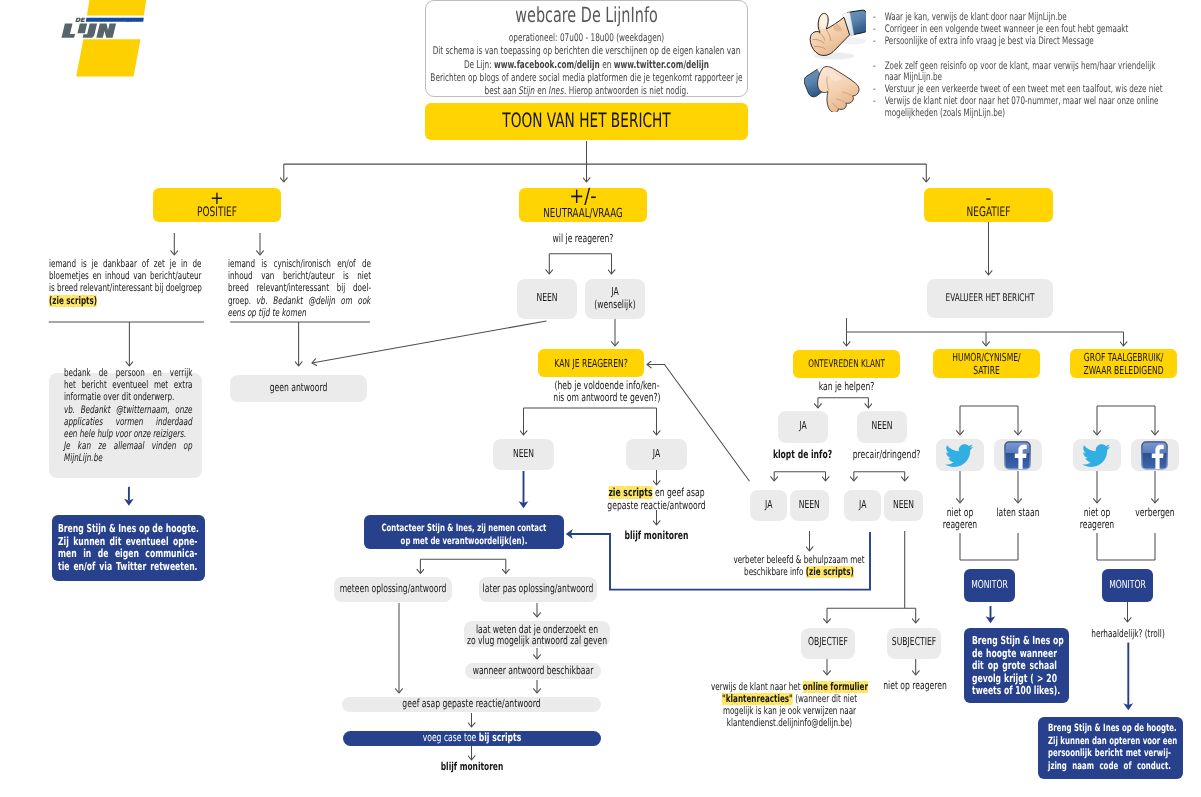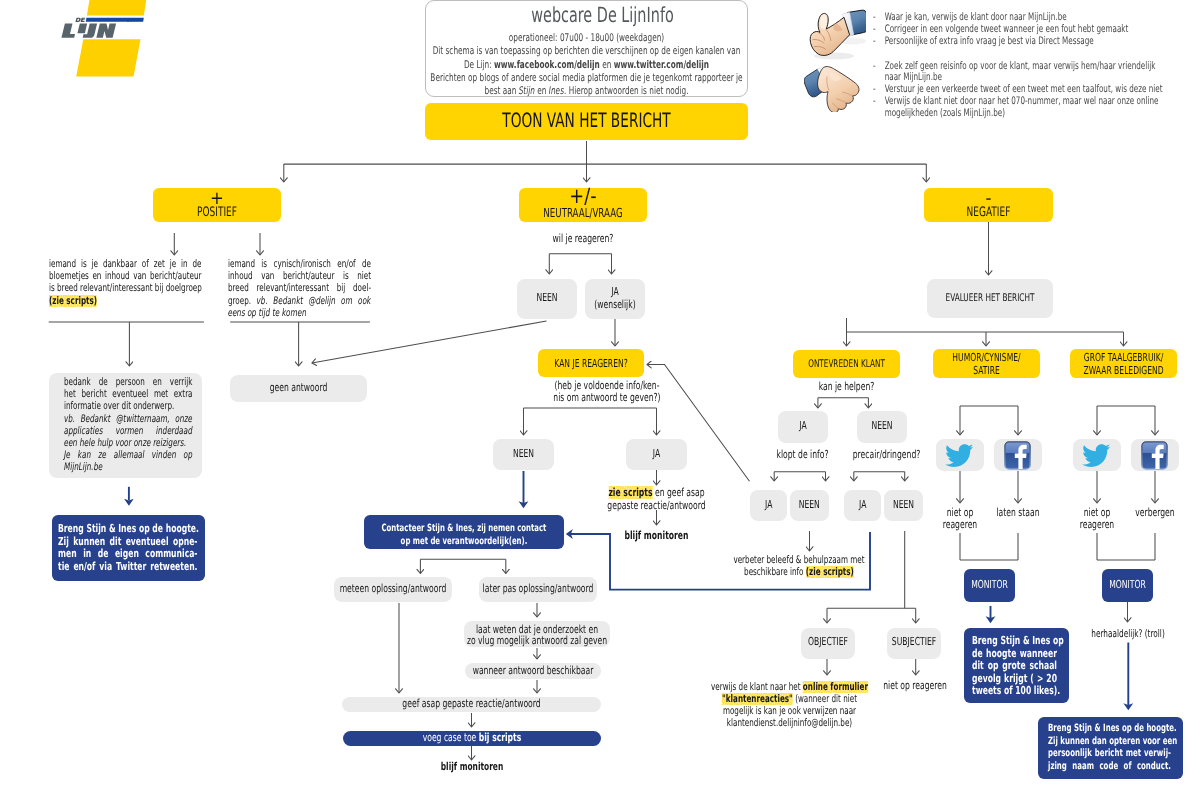--- a/index.html
+++ b/index.html
@@ -172,21 +172,21 @@
     <g fill="#58646B" transform="translate(59.5,23.4) skewX(-13.5)">
       <path d="M5.4,0 L13.0,0 L13.0,10.6 L18.1,10.6 L18.1,14.4 L5.4,14.4 Z"></path>
       <path d="M20.3,0 L27.7,0 L27.7,9.9 L20.3,9.9 Z"></path>
       <path d="M30.2,0 L37.6,0 L37.6,11.0 C37.6,13.3 36.6,14.4 34.2,14.4 L26.6,14.4 L26.6,10.8 L30.2,10.8 Z"></path>
       <path d="M40.3,0 L47.0,0 L50.1,6.6 L50.1,0 L56.6,0 L56.6,14.4 L50.2,14.4 L46.8,7.6 L46.8,14.4 L40.3,14.4 Z"></path>
     </g>
   </svg>
 </div>
 
 <div class="abs hdrbox" style="left:425px;top:0px;width:323px;height:97px;"></div>
-<div class="sqw" style="left:425px;top:4px;width:323px;padding-left:16px;">
+<div class="sqw" style="left:425px;top:4px;width:323px;">
   <div class="sq c" style="width:419.5px;font-size:20.8px;color:#54575a;line-height:22px;">webcare De LijnInfo</div>
 </div>
 <div class="sqw" style="left:430px;top:32px;width:313px;">
   <div class="sq c" style="width:406.5px;font-size:10.6px;color:#444;line-height:13.3px;">
     <div>operationeel: 07u00 - 18u00 (weekdagen)</div>
     <div>Dit schema is van toepassing op berichten die verschijnen op de eigen kanalen van</div>
     <div><span>De Lijn: </span><b>www.facebook.com/delijn</b><span> en </span><b>www.twitter.com/delijn</b></div>
     <div>Berichten op blogs of andere social media platformen die je tegenkomt rapporteer je</div>
     <div><span>best aan </span><i>Stijn</i><span> en </span><i>Ines</i><span>. Hierop antwoorden is niet nodig.</span></div>
   </div>
@@ -314,21 +314,21 @@
   <div class="sq" style="width:185.7px;font-size:10.4px;line-height:12.2px;">
     <div class="j">iemand is cynisch/ironisch en/of de</div>
     <div class="j">inhoud van bericht/auteur is niet</div>
     <div class="j">breed relevant/interessant bij doel-</div>
     <div class="j"><span>groep. </span><i>vb. Bedankt @delijn om ook</i></div>
     <div class="l"><i>eens op tijd te komen</i></div>
   </div>
 </div>
 
 <div class="abs grey" style="left:48.5px;top:372.5px;width:153px;height:105px;"></div>
-<div class="sqw" style="left:63.5px;top:376px;width:128.5px;">
+<div class="sqw" style="left:63.5px;top:367px;width:128.5px;">
   <div class="sq" style="width:166.9px;font-size:10.4px;line-height:12.2px;">
     <div class="j">bedank de persoon en verrijk</div>
     <div class="j">het bericht eventueel met extra</div>
     <div class="l">informatie over dit onderwerp.</div>
     <div class="j i">vb. Bedankt @twitternaam, onze</div>
     <div class="j i">applicaties vormen inderdaad</div>
     <div class="l i">een hele hulp voor onze reizigers.</div>
     <div class="j i">Je kan ze allemaal vinden op</div>
     <div class="l i">MijnLijn.be</div>
   </div>
@@ -471,21 +471,21 @@
 
 <div class="abs grey" style="left:777.5px;top:411px;width:50px;height:32px;"></div>
 <div class="sqw" style="left:777.5px;top:420px;width:50px;">
   <div class="sq c" style="width:64.9px;font-size:11.05px;line-height:12px;">JA</div>
 </div>
 <div class="abs grey" style="left:856.5px;top:411px;width:50px;height:32px;"></div>
 <div class="sqw" style="left:856.5px;top:420px;width:50px;">
   <div class="sq c" style="width:64.9px;font-size:11.05px;line-height:12px;">NEEN</div>
 </div>
 
-<div class="sqw" style="left:762px;top:449px;width:81px;">
+<div class="sqw" style="left:762px;top:449px;width:81px;font-weight:bold;">
   <div class="sq c" style="width:105.2px;font-size:11.05px;line-height:12px;">klopt de info?</div>
 </div>
 <div class="sqw" style="left:840px;top:449px;width:93px;">
   <div class="sq c" style="width:120.8px;font-size:11.05px;line-height:12px;">precair/dringend?</div>
 </div>
 
 <div class="abs grey" style="left:749.5px;top:490px;width:37.5px;height:31px;"></div>
 <div class="sqw" style="left:749.5px;top:499px;width:37.5px;">
   <div class="sq c" style="width:48.7px;font-size:11.05px;line-height:12px;">JA</div>
 </div>

